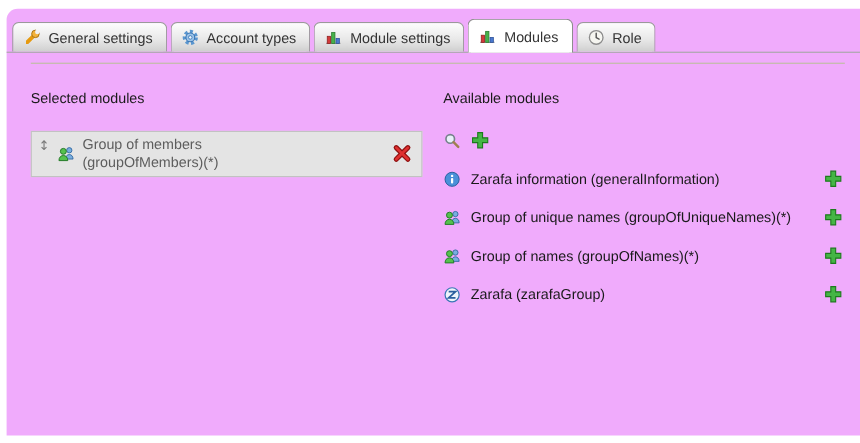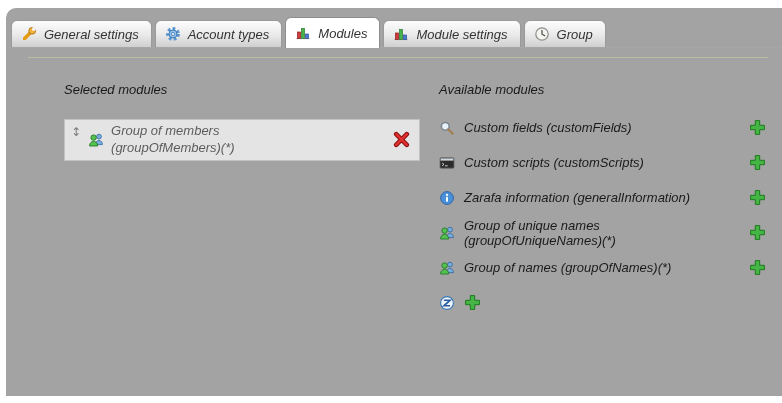--- a/index.html
+++ b/index.html
@@ -7,21 +7,21 @@
   body {
     width:782px; height:403px; position:relative; overflow:hidden;
     background:#ffffff;
     font-family:"Liberation Sans","DejaVu Sans",sans-serif;
     font-size:13px; color:#1a1a1a;
   }
   svg { display:block; }
 
   .panel {
     position:absolute; left:6px; top:8px; right:0; bottom:7px;
-    background:#a3a3a3; border-top-left-radius:10px;font-style:italic;
+    background:#f0abfc; border-top-left-radius:10px;
   }
 
   
   .tabbar {
     display:flex; align-items:flex-end; gap:3px;
     padding:9px 0 0 5px;
     border-bottom:1px solid #a6a6a6;
   }
   .tab {
     display:flex; align-items:center; gap:7px;
@@ -40,21 +40,21 @@
   
   .content { padding:0 14px 0 22px; }
 
   .section-head {
     display:flex; align-items:center; gap:8px;
     margin-top:32px; font-weight:bold;
   }
   .divider { border:0; border-top:1px solid #bdbd9e; margin:9px 0 0 0; }
 
   .cols { display:flex; margin-top:24px; }
-  .col-left  { width:375px; flex:none;margin-left:36px; }
+  .col-left  { width:375px; flex:none; }
   .col-right { flex:1; min-width:0; }
   .col-heading { margin:0 0 22px 0; font-weight:normal; }
   .col-right .col-heading { margin-bottom:13px; }
 
   
   .selected-item {
     width:356px; min-height:41px;
     background:#e4e4e4; border:1px solid #c2c2c2;
     display:flex; align-items:center; gap:7px;
     padding:3px 8px 3px 6px; cursor:move;
@@ -105,52 +105,52 @@
       <span>
         <svg width="16" height="16" viewBox="0 0 16 16">
           <circle cx="8" cy="8" r="5.2" fill="none" stroke="#5a96cf" stroke-width="3.4" stroke-dasharray="2.6 2.1"></circle>
           <circle cx="8" cy="8" r="4" fill="#9cc3e8" stroke="#3a77b5" stroke-width="1"></circle>
           <circle cx="8" cy="8" r="1.6" fill="#eef5fc" stroke="#3a77b5" stroke-width="0.8"></circle>
         </svg>
       </span>
       <span>Account types</span>
     </div>
 
-    <div class="tab active">
+    <div class="tab">
       <span>
         <svg width="16" height="16" viewBox="0 0 16 16">
           <path d="M1.5 13.5h13" stroke="#9a9a9a" stroke-width="1.2"></path>
           <rect x="2.5" y="7" width="3" height="6.5" fill="#d23b3b" stroke="#8f1f1f" stroke-width="0.7"></rect>
           <rect x="6.5" y="3.5" width="3" height="10" fill="#46b24a" stroke="#2a7a2e" stroke-width="0.7"></rect>
           <rect x="10.5" y="9" width="3" height="4.5" fill="#4a79cf" stroke="#2c4f96" stroke-width="0.7"></rect>
         </svg>
       </span>
-      <span>Modules</span>
-    </div>
-
-    <div class="tab">
+      <span>Module settings</span>
+    </div>
+
+    <div class="tab active">
       <span>
         <svg width="16" height="16" viewBox="0 0 16 16">
           <path d="M1.5 13.5h13" stroke="#9a9a9a" stroke-width="1.2"></path>
           <rect x="2.5" y="7" width="3" height="6.5" fill="#d23b3b" stroke="#8f1f1f" stroke-width="0.7"></rect>
           <rect x="6.5" y="3.5" width="3" height="10" fill="#46b24a" stroke="#2a7a2e" stroke-width="0.7"></rect>
           <rect x="10.5" y="9" width="3" height="4.5" fill="#4a79cf" stroke="#2c4f96" stroke-width="0.7"></rect>
         </svg>
       </span>
-      <span>Module settings</span>
+      <span>Modules</span>
     </div>
 
     <div class="tab">
       <span>
         <svg width="16" height="16" viewBox="0 0 16 16">
           <circle cx="8" cy="8" r="6.2" fill="#f5f5f0" stroke="#8c8c8c" stroke-width="1.2"></circle>
           <path d="M8 4.3V8.2l2.6 1.4" fill="none" stroke="#555" stroke-width="1.3" stroke-linecap="round"></path>
         </svg>
       </span>
-      <span>Group</span>
+      <span>Role</span>
     </div>
 
   </div>
 
   <div class="content">
 
     <hr class="divider">
 
     <div class="cols">
 
@@ -182,48 +182,29 @@
       <div class="col-right">
         <div class="col-heading">Available modules</div>
 
         <div class="avail-row">
           <span>
             <svg width="16" height="16" viewBox="0 0 16 16">
               <circle cx="6.3" cy="6.3" r="3.9" fill="#e8f0f8" stroke="#76828c" stroke-width="1.5"></circle>
               <line x1="9.3" y1="9.3" x2="13.6" y2="13.6" stroke="#a08050" stroke-width="2.2" stroke-linecap="round"></line>
             </svg>
           </span>
-          <span class="avail-label">Custom fields (customFields)</span>
-          <button class="icon-btn add-btn">
-            <span>
-              <svg width="17" height="17" viewBox="0 0 17 17">
-                <path d="M6.3 1.6h4.4v4.7h4.7v4.4h-4.7v4.7H6.3v-4.7H1.6V6.3h4.7z" fill="#45b545" stroke="#1d7a1d" stroke-width="1"></path>
-              </svg>
-            </span>
-          </button>
-        </div>
-
-        <div class="avail-row">
-          <span>
-            <svg width="16" height="16" viewBox="0 0 16 16">
-              <rect x="1" y="2.8" width="14" height="10.4" rx="1" fill="#2b2b2b" stroke="#6b6b6b" stroke-width="0.8"></rect>
-              <rect x="1.6" y="3.4" width="12.8" height="2.2" fill="#cfd8e0"></rect>
-              <path d="M3.2 8l1.8 1.4-1.8 1.4" fill="none" stroke="#e6e6e6" stroke-width="0.9"></path>
-              <line x1="6" y1="10.8" x2="8.6" y2="10.8" stroke="#e6e6e6" stroke-width="0.9"></line>
-            </svg>
-          </span>
-          <span class="avail-label">Custom scripts (customScripts)</span>
-          <button class="icon-btn add-btn">
-            <span>
-              <svg width="17" height="17" viewBox="0 0 17 17">
-                <path d="M6.3 1.6h4.4v4.7h4.7v4.4h-4.7v4.7H6.3v-4.7H1.6V6.3h4.7z" fill="#45b545" stroke="#1d7a1d" stroke-width="1"></path>
-              </svg>
-            </span>
-          </button>
-        </div>
+          <button class="icon-btn add-btn">
+            <span>
+              <svg width="17" height="17" viewBox="0 0 17 17">
+                <path d="M6.3 1.6h4.4v4.7h4.7v4.4h-4.7v4.7H6.3v-4.7H1.6V6.3h4.7z" fill="#45b545" stroke="#1d7a1d" stroke-width="1"></path>
+              </svg>
+            </span>
+          </button>
+        </div>
+
 
         <div class="avail-row">
           <span>
             <svg width="16" height="16" viewBox="0 0 16 16">
               <circle cx="8" cy="8" r="6.4" fill="#4a90d9" stroke="#2a5f9e" stroke-width="0.9"></circle>
               <circle cx="8" cy="4.9" r="1.1" fill="#fff"></circle>
               <rect x="7" y="6.8" width="2" height="5" rx="0.8" fill="#fff"></rect>
             </svg>
           </span>
           <span class="avail-label">Zarafa information (generalInformation)</span>
@@ -275,20 +256,21 @@
         </div>
 
 
         <div class="avail-row">
           <span>
             <svg width="16" height="16" viewBox="0 0 16 16">
               <circle cx="8" cy="8" r="6.4" fill="#eef4fa" stroke="#3a77b5" stroke-width="1.1"></circle>
               <path d="M4.9 5.2H11.1L4.9 10.8H11.1" fill="none" stroke="#2a5f9e" stroke-width="1.6"></path>
             </svg>
           </span>
+          <span class="avail-label">Zarafa (zarafaGroup)</span>
           <button class="icon-btn add-btn">
             <span>
               <svg width="17" height="17" viewBox="0 0 17 17">
                 <path d="M6.3 1.6h4.4v4.7h4.7v4.4h-4.7v4.7H6.3v-4.7H1.6V6.3h4.7z" fill="#45b545" stroke="#1d7a1d" stroke-width="1"></path>
               </svg>
             </span>
           </button>
         </div>
 
       </div>

